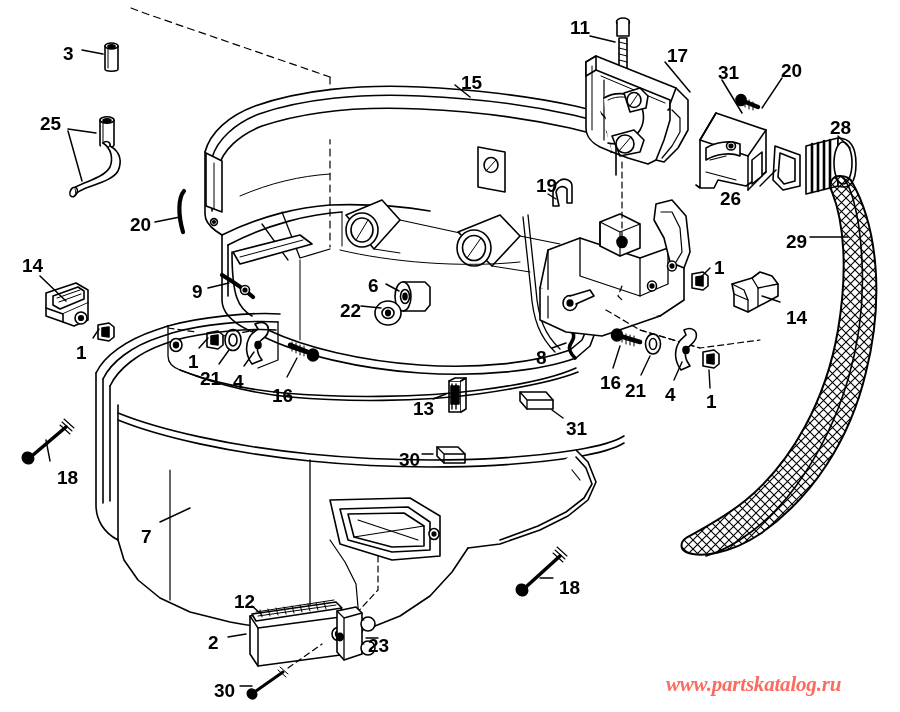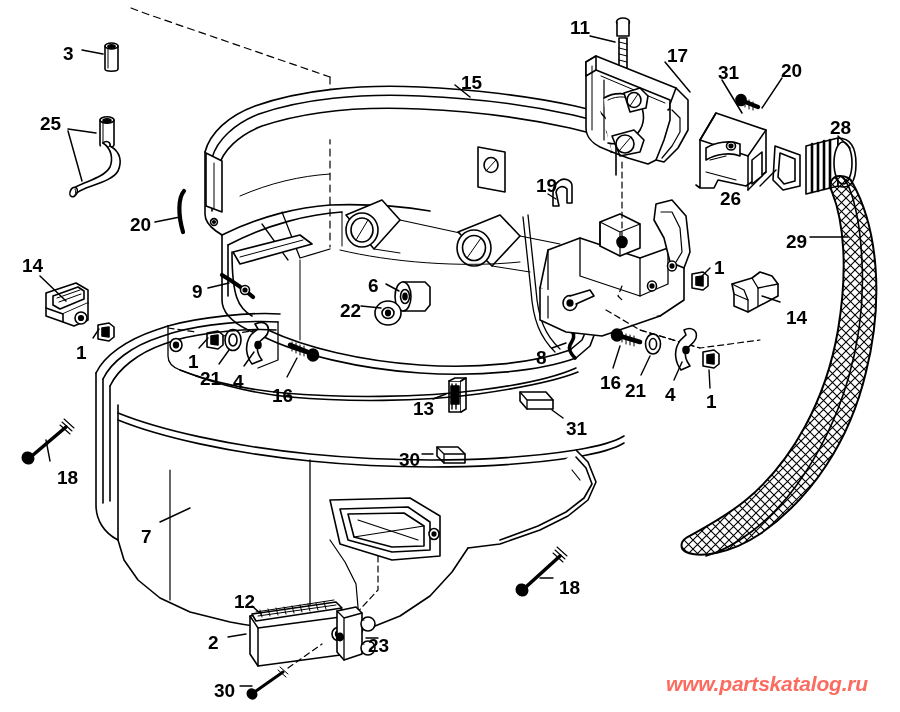--- a/index.html
+++ b/index.html
@@ -16,21 +16,21 @@
     font-weight:bold;
     font-size:19px;
     line-height:19px;
     color:#000;
     white-space:nowrap;
     -webkit-user-select:none;user-select:none;
   }
   #watermark{
     position:absolute;
     left:666px;top:672px;
-    font-family:Liberation Sans, sans-serif;
+    font-family:Liberation Serif, serif;
     font-style:italic;
     font-weight:bold;
     font-size:21px;
     letter-spacing:-0.2px;
     color:#fb6b60;
     white-space:nowrap;
   }
 </style>
 </head>
 <body>

